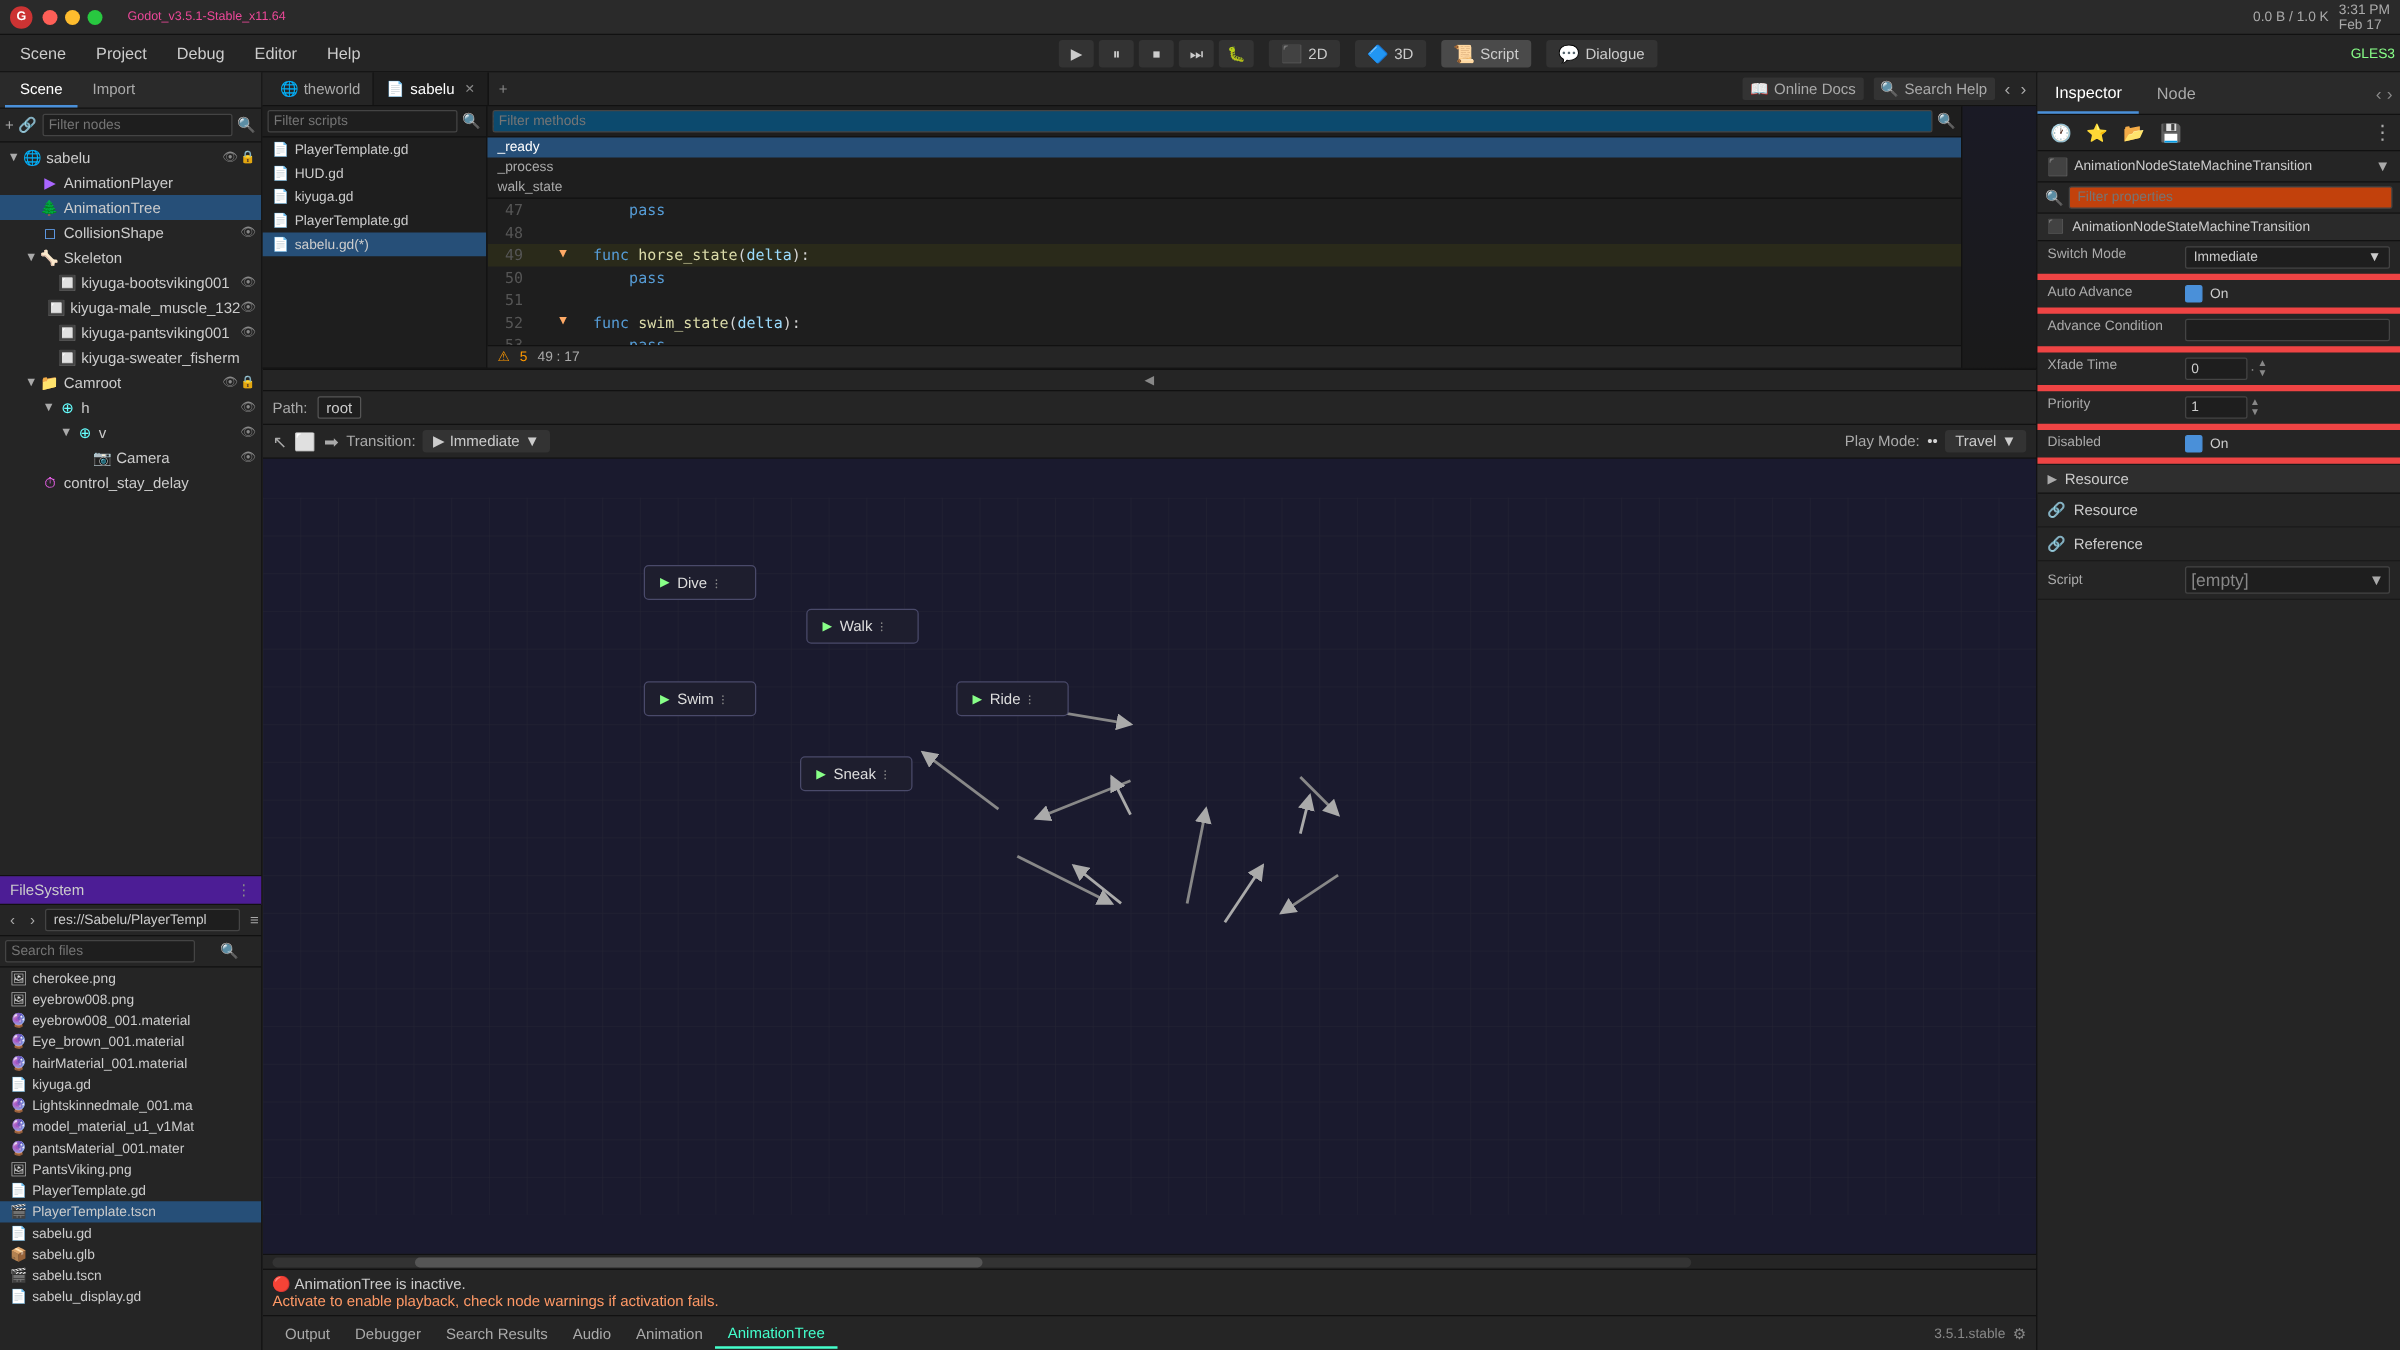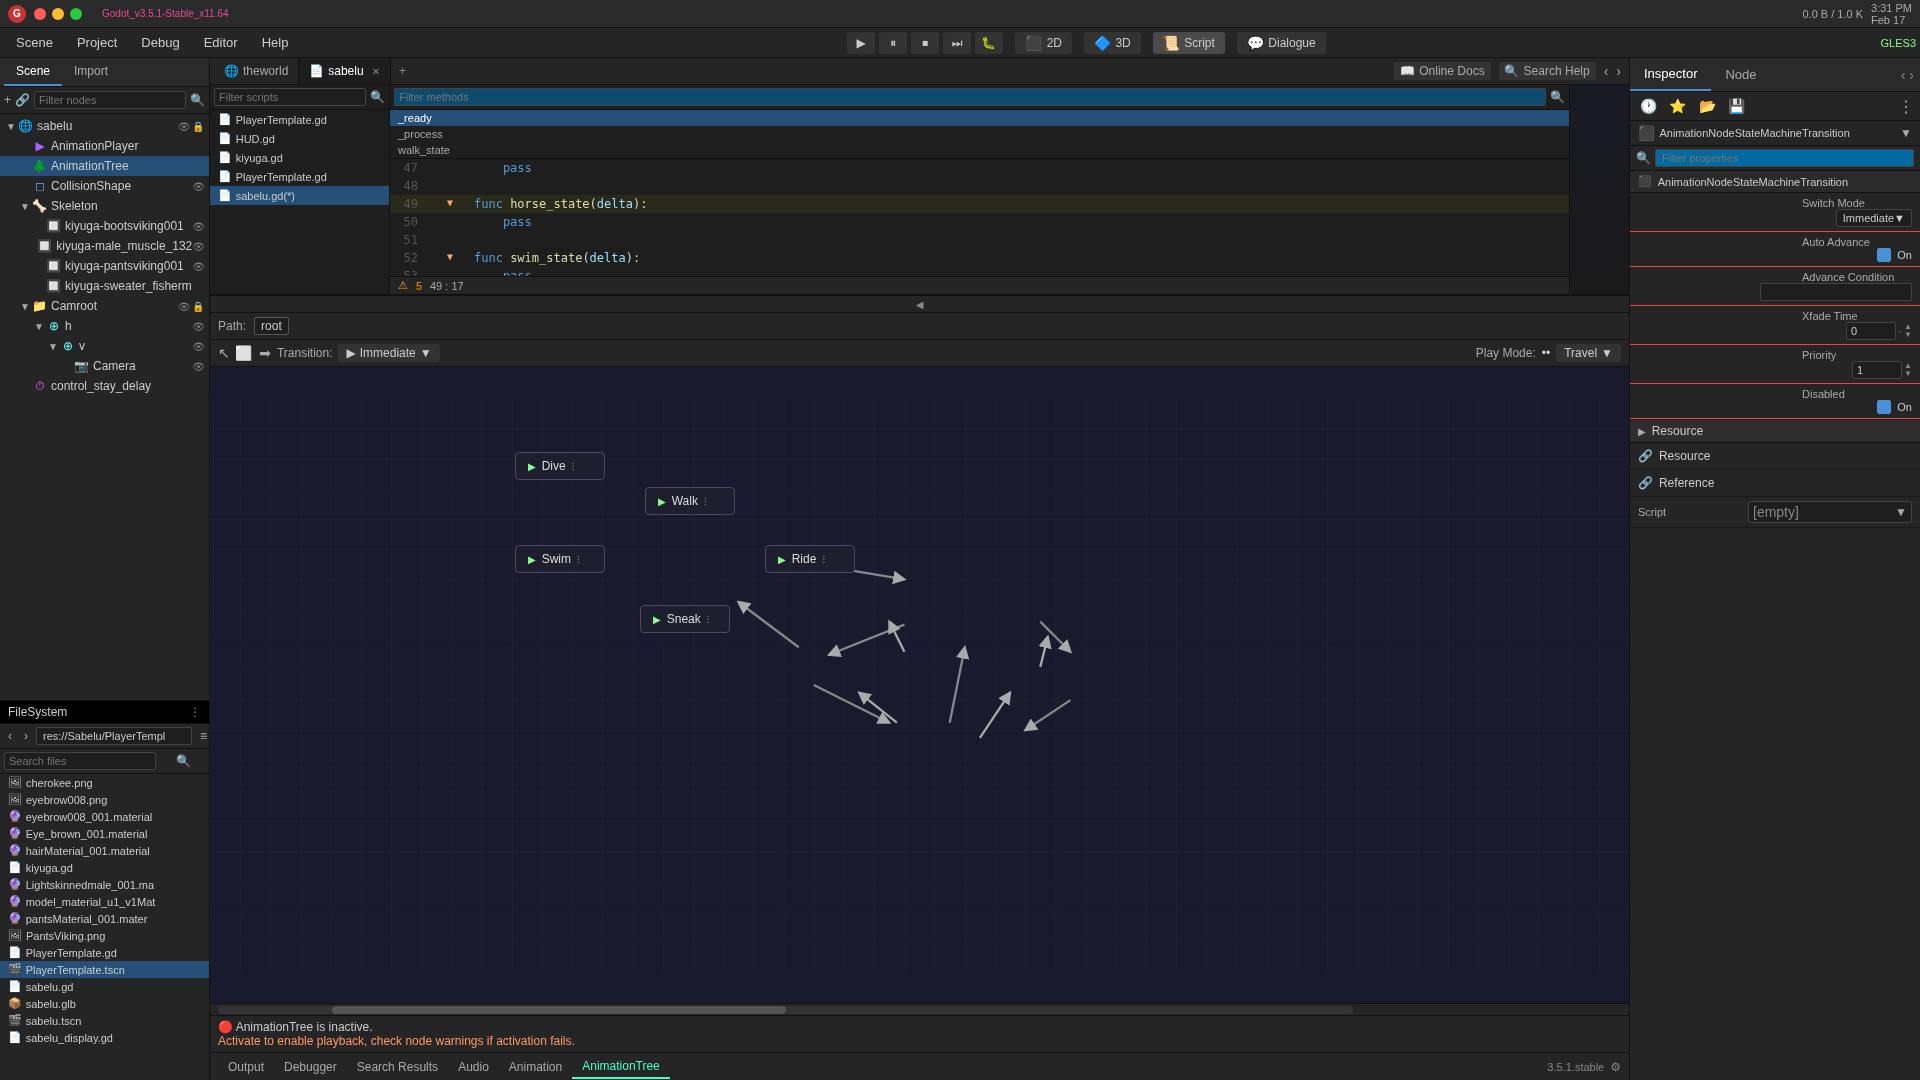--- a/index.html
+++ b/index.html
@@ -103,21 +103,21 @@
     #filesystem {
       border-top: 1px solid #111;
       display: flex;
       flex-direction: column;
       height: 380px;
     }
     #filesystem-header {
       display: flex;
       align-items: center;
       padding: 4px 8px;
-      background: #000000;
+      background: #4c1d95;
       border-bottom: 1px solid #111;
     }
     #filesystem-header .title { font-size: 12px; color: #ccc; flex: 1; }
     #fs-toolbar { display: flex; align-items: center; gap: 4px; padding: 3px 4px; border-bottom: 1px solid #111; }
     #fs-toolbar .nav-btn { color: #aaa; cursor: pointer; font-size: 12px; padding: 2px 4px; }
     #fs-toolbar .path-box { flex: 1; background: #1e1e1e; border: 1px solid #444; color: #ccc; padding: 2px 6px; font-size: 11px; border-radius: 2px; }
     #fs-search { display: flex; align-items: center; padding: 3px 4px; gap: 20px; border-bottom: 1px solid #111; }
     #fs-search input { flex: 1; background: #1e1e1e; border: 1px solid #444; color: #ccc; padding: 2px 4px; font-size: 11px; border-radius: 2px; }
     #fs-files { flex: 1; overflow-y: auto; }
     .fs-item { display: flex; align-items: center; padding: 2px 8px; cursor: pointer; }
@@ -336,35 +336,35 @@
     #node-type-bar .node-type-label { color: #ccc; font-size: 11px; flex: 1; }
     #node-type-bar .dropdown-btn { color: #aaa; cursor: pointer; }
 
     #filter-props {
       display: flex;
       align-items: center;
       padding: 3px 6px;
       border-bottom: 1px solid #111;
       gap: 4px;
     }
-    #filter-props input { flex: 1; background: #0369a1; border: 1px solid #444; color: #ccc; padding: 2px 6px; font-size: 11px; border-radius: 2px; }
+    #filter-props input { flex: 1; background: #c2410c; border: 1px solid #444; color: #ccc; padding: 2px 6px; font-size: 11px; border-radius: 2px; }
     #filter-props .search-icon { color: #888; font-size: 12px; }
 
     #inspector-section-header {
       padding: 4px 8px;
       background: #2a2a2a;
       border-bottom: 1px solid #111;
       font-size: 11px;
       color: #ccc;
       display: flex;
       align-items: center;
     }
 
     .prop-group { border-bottom: 1px solid #1a1a1a; }
-    .prop-row { display: flex; align-items: flex-end; padding: 4px 8px; border-bottom: 1px solid #ef4444; flex-direction: column; }
+    .prop-row { display: flex; align-items: flex-start; padding: 4px 8px; border-bottom: 5px solid #ef4444; }
     .prop-label { width: 110px; color: #aaa; font-size: 11px; flex-shrink: 0; }
     .prop-value { flex: 1; display: flex; align-items: center; gap: 4px; }
     .prop-input { background: #1e1e1e; border: 1px solid #444; color: #ccc; padding: 2px 4px; font-size: 11px; border-radius: 2px; width: 100%; }
     .prop-dropdown { background: #1e1e1e; border: 1px solid #444; color: #ccc; padding: 2px 6px; font-size: 11px; border-radius: 2px; flex: 1; display: flex; align-items: center; justify-content: space-between; cursor: pointer; }
     .prop-toggle { display: flex; align-items: center; gap: 6px; }
     .toggle-box { width: 14px; height: 14px; border: 1px solid #666; background: #333; border-radius: 2px; display: flex; align-items: center; justify-content: center; }
     .toggle-box.on { background: #4a90d9; border-color: #4a90d9; }
     .toggle-label { font-size: 11px; color: #ccc; }
     .prop-spinner { display: flex; align-items: center; gap: 2px; }
     .spinner-input { background: #1e1e1e; border: 1px solid #444; color: #ccc; padding: 2px 4px; font-size: 11px; border-radius: 2px; width: 50px; }

